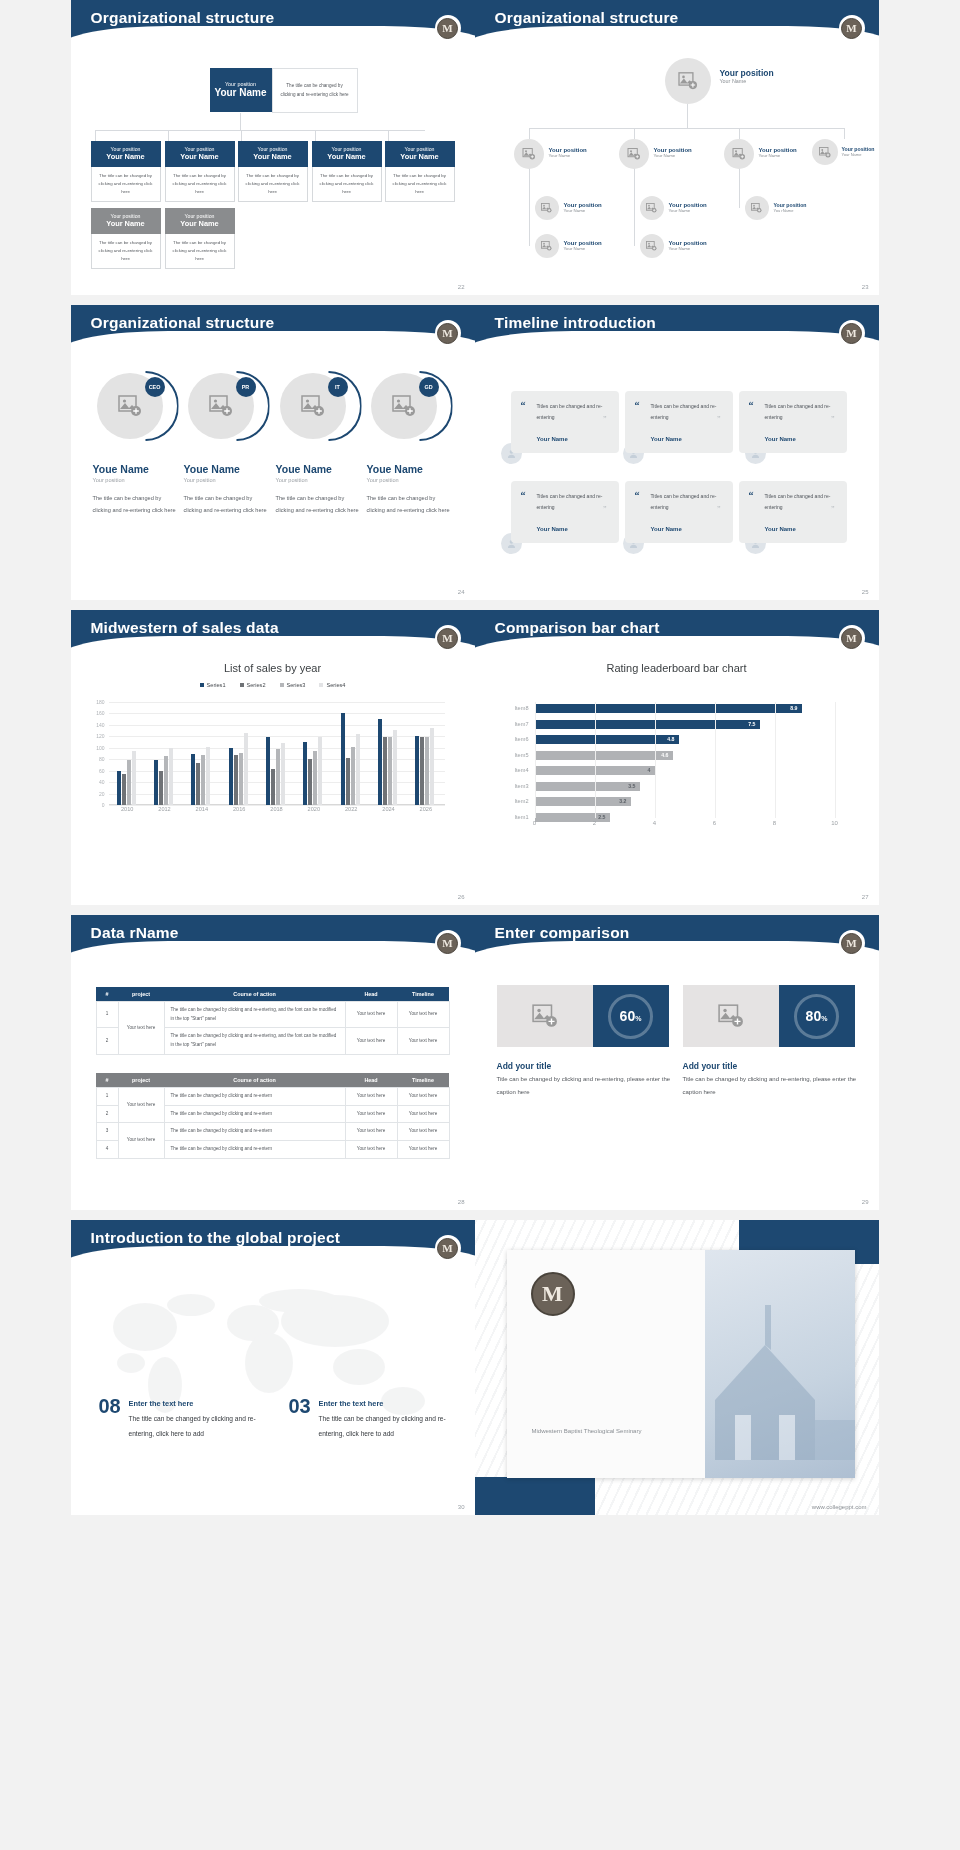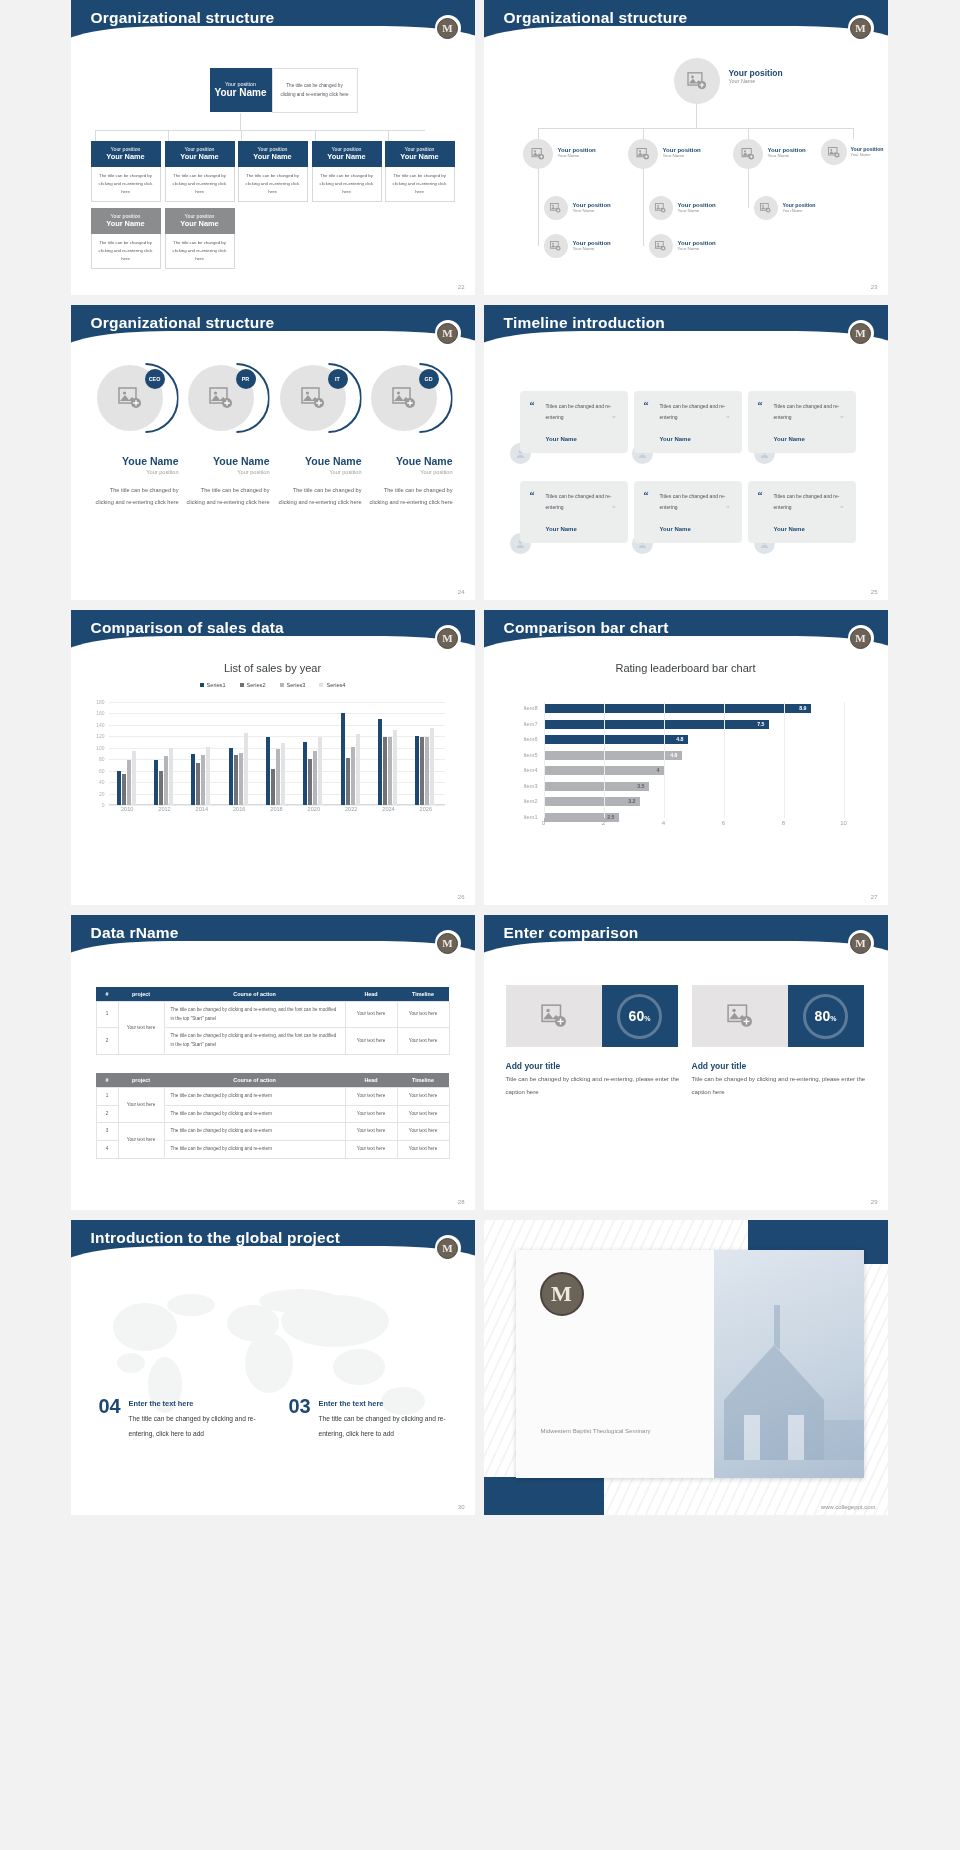--- a/index.html
+++ b/index.html
@@ -3,21 +3,21 @@
 <meta charset="utf-8">
 <style>
   * { box-sizing: border-box; margin:0; padding:0; }
   body {
     width:960px; height:1850px;
     background:#f2f2f2;
     font-family:"Liberation Sans", sans-serif;
     overflow:hidden;
   }
   .sheet { width:819px; margin:0 auto; }
-  .pair { display:flex; gap:9px; margin-bottom:10px; }
+  .pair { display:flex; gap:0; margin-bottom:10px; }
   .slide { width:404px; height:295px; background:#fff; position:relative;
            overflow:hidden; flex:none; }
   .band { position:absolute; top:0; left:0; width:100%; height:43px;
           background:#1d4871; }
   .band-curve { position:absolute; top:26px; left:-10px; width:430px; height:40px;
           background:#fff; border-radius:50% / 100%; }
   .stitle { position:absolute; top:9px; left:20px; color:#fff; font-size:15.5px;
             font-weight:bold; letter-spacing:.2px; z-index:4; }
   .logo { position:absolute; right:14px; top:15px; width:26px; height:26px;
           border-radius:50%; background:#fff; z-index:6;
@@ -48,21 +48,21 @@
   .lnk { position:absolute; background:#d7dade; }
 
   
   .av { border-radius:50%; background:#e3e3e3; position:absolute;
         display:flex; align-items:center; justify-content:center; }
   .nd { position:absolute; }
   .nd .p { font-size:6px; font-weight:bold; color:#1d4871; }
   .nd .n { font-size:4.4px; color:#8a8f94; }
 
   
-  .pcard { position:absolute; top:60px; width:86px;text-align:right; }
+  .pcard { position:absolute; top:68px; width:86px; }
   .pcirc { width:66px; height:66px; border-radius:50%; background:#e3e3e3;
            position:relative; margin-left:4px; }
   .parc { position:absolute; left:16px; top:-2px; width:66px; height:70px;
           border:2.6px solid #1d4871; border-radius:50%;
           clip-path:polygon(50% 0,100% 0,100% 100%,50% 100%); }
   .pbadge { position:absolute; right:-2px; top:4px; width:20px; height:20px;
             border-radius:50%; background:#1d4871; color:#fff; font-size:5.4px;
             font-weight:bold; display:flex; align-items:center; justify-content:center; }
   .pname { margin-top:24px; font-size:10.5px; font-weight:bold; color:#1d4871; }
   .ppos { font-size:5.6px; color:#9a9fa4; margin-top:2px; }
@@ -583,21 +583,21 @@
     <div class="pgnum">25</div>
   </div>
 </div>
 
 <div class="pair">
 
   <div class="slide">
     <div class="band">
           <div class="band-curve"></div>
         </div>
-    <div class="stitle">Comparison of sales data</div>
+    <div class="stitle">Midwestern of sales data</div>
     <div class="logo">
           <i>M</i>
         </div>
 
     <div class="chart-title">List of sales by year</div>
     <div class="legend" id="legend-26">
           <span><b style="background:#1d4871"></b><span>Series1</span></span>
           <span><b style="background:#6f7276"></b><span>Series2</span></span>
           <span><b style="background:#b4b6b9"></b><span>Series3</span></span>
           <span><b style="background:#e2e3e5"></b><span>Series4</span></span>
@@ -923,21 +923,21 @@
           <ellipse cx="196" cy="88" rx="24" ry="30"></ellipse>
               <ellipse cx="262" cy="46" rx="54" ry="26"></ellipse>
           <ellipse cx="286" cy="92" rx="26" ry="18"></ellipse>
               <ellipse cx="330" cy="126" rx="22" ry="14"></ellipse>
           <ellipse cx="118" cy="30" rx="24" ry="11"></ellipse>
               <ellipse cx="226" cy="26" rx="40" ry="12"></ellipse>
         </g>
       </svg>
     </div>
 
-    <div class="bignum" style="left:28px;top:175px;">04</div>
+    <div class="bignum" style="left:28px;top:175px;">08</div>
     <div class="btxt" style="left:58px;top:176px;">
       <b>Enter the text here</b><br>
       <span>The title can be changed by clicking and re-entering, click here to add</span>
     </div>
 
     <div class="bignum" style="left:218px;top:175px;">03</div>
     <div class="btxt" style="left:248px;top:176px;">
       <b>Enter the text here</b><br>
       <span>The title can be changed by clicking and re-entering, click here to add</span>
     </div>

